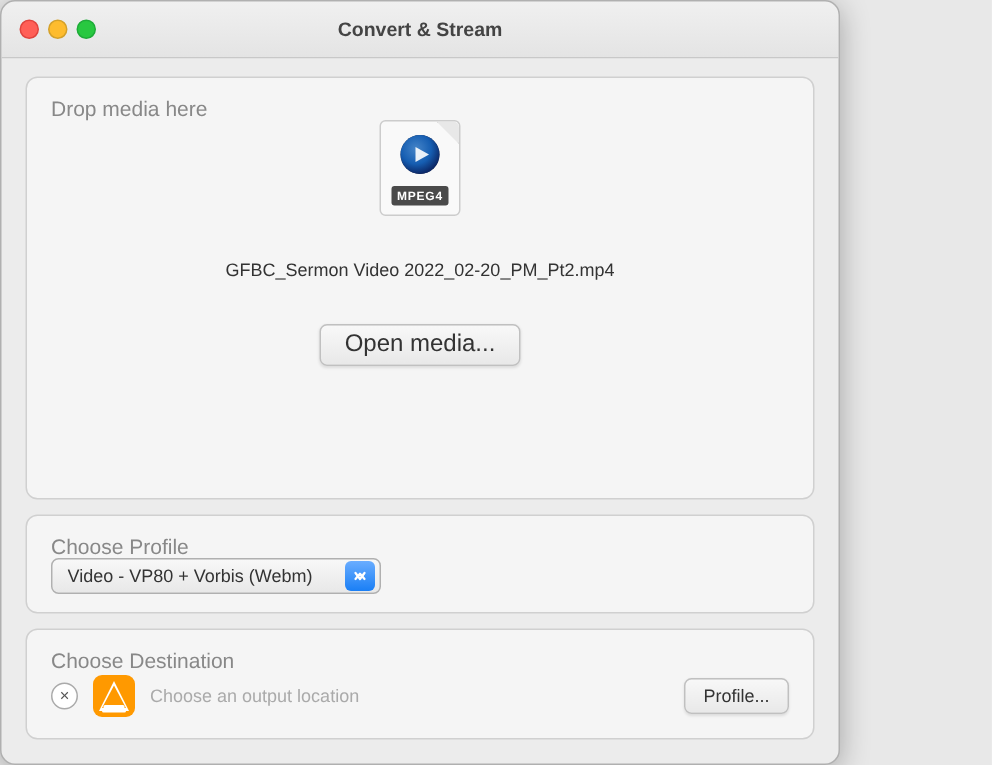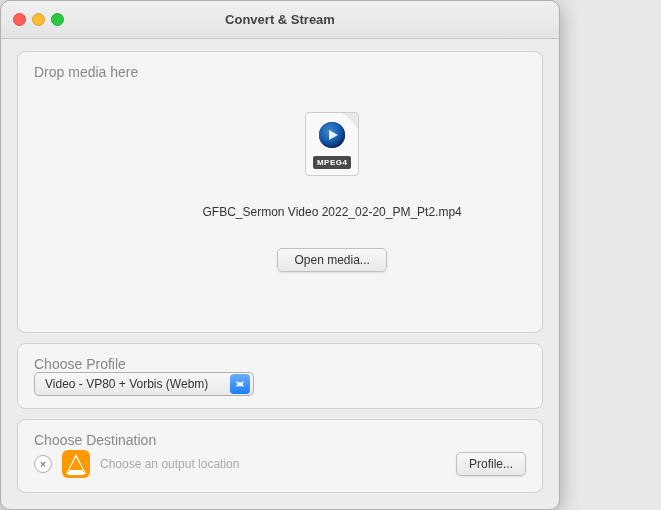--- a/index.html
+++ b/index.html
@@ -87,21 +87,21 @@
       font-size: 14px;
       font-weight: 500;
       color: #888;
       margin-bottom: 10px;
     }
 
     
     .drop-section {
       flex: 1;
       display: flex;
-      flex-direction: row;
+      flex-direction: column;
       align-items: center;
       justify-content: center;
       min-height: 180px;
     }
 
     .drop-section .section-title {
       align-self: flex-start;
       margin-bottom: 0;
     }
 
@@ -164,21 +164,21 @@
       color: #333;
       margin-top: 2px;
     }
 
     .open-media-btn {
       margin-top: 6px;
       padding: 4px 16px;
       background: linear-gradient(to bottom, #f8f8f8, #e8e8e8);
       border: 1px solid #c0c0c0;
       border-radius: 5px;
-      font-size: 12px;
+      font-size: 16px;
       color: #333;
       cursor: pointer;
       box-shadow: 0 1px 2px rgba(0,0,0,0.1);
     }
 
     
     .profile-section {
       flex-shrink: 0;
     }
 

